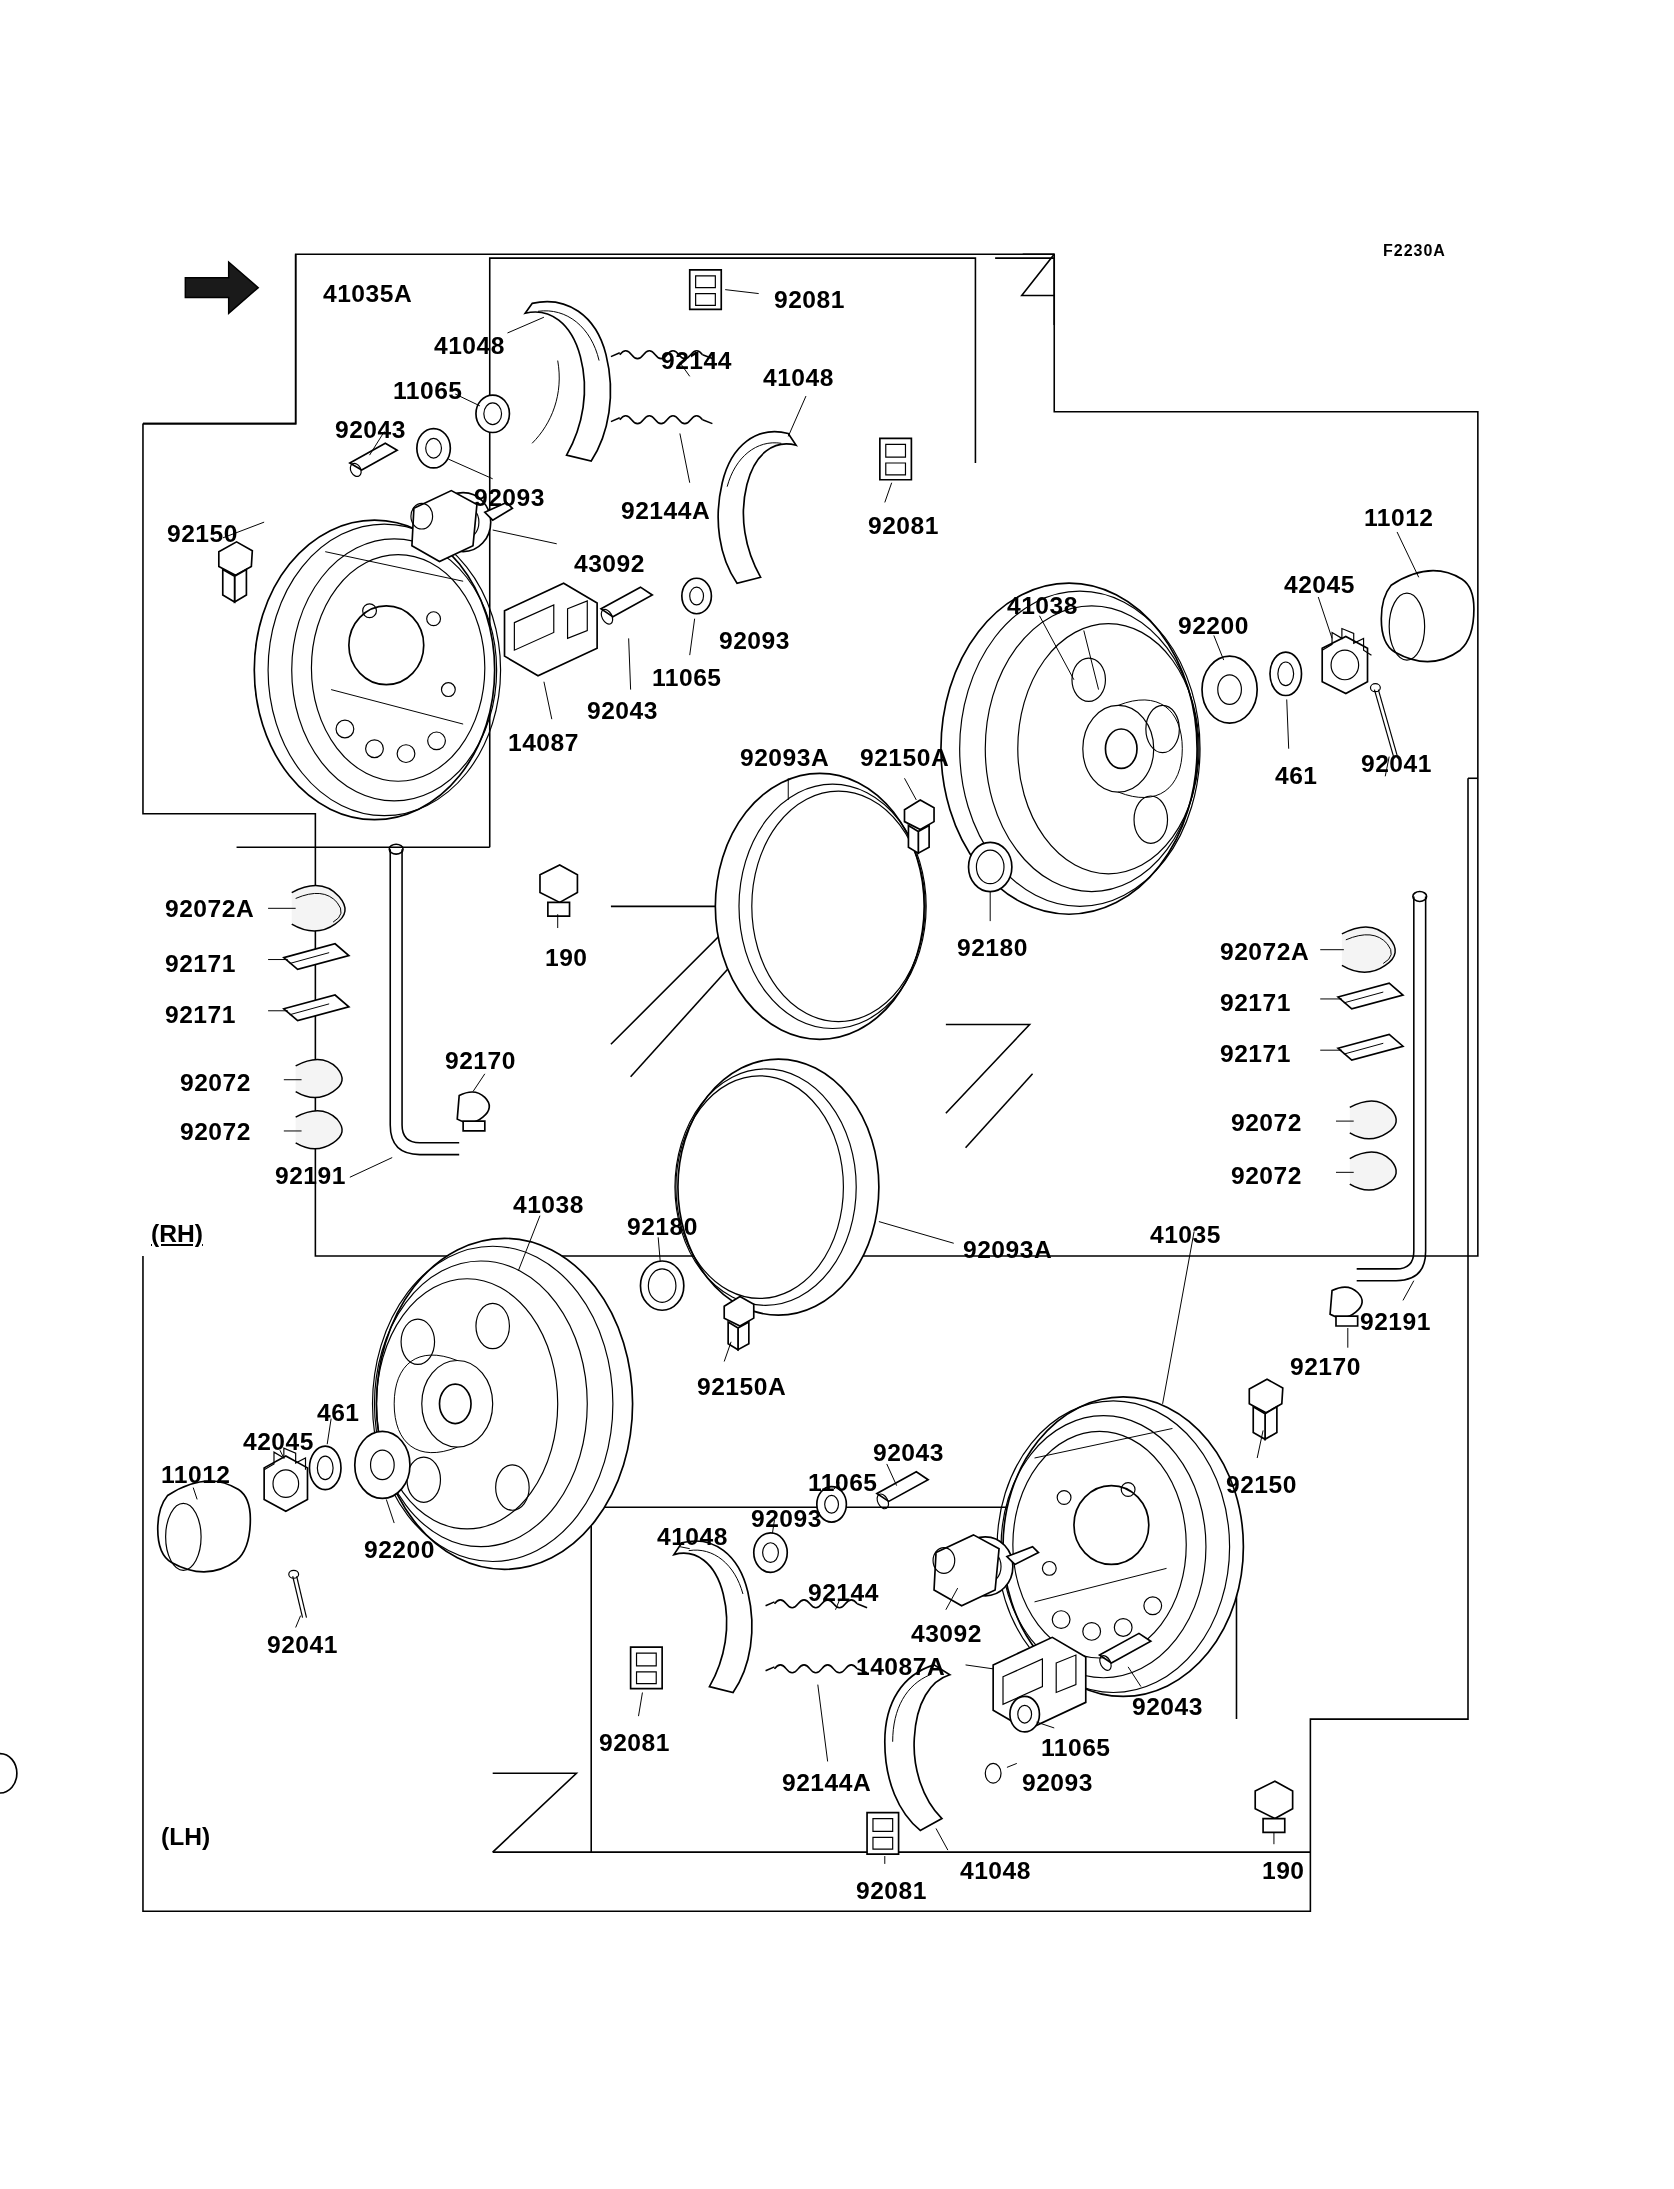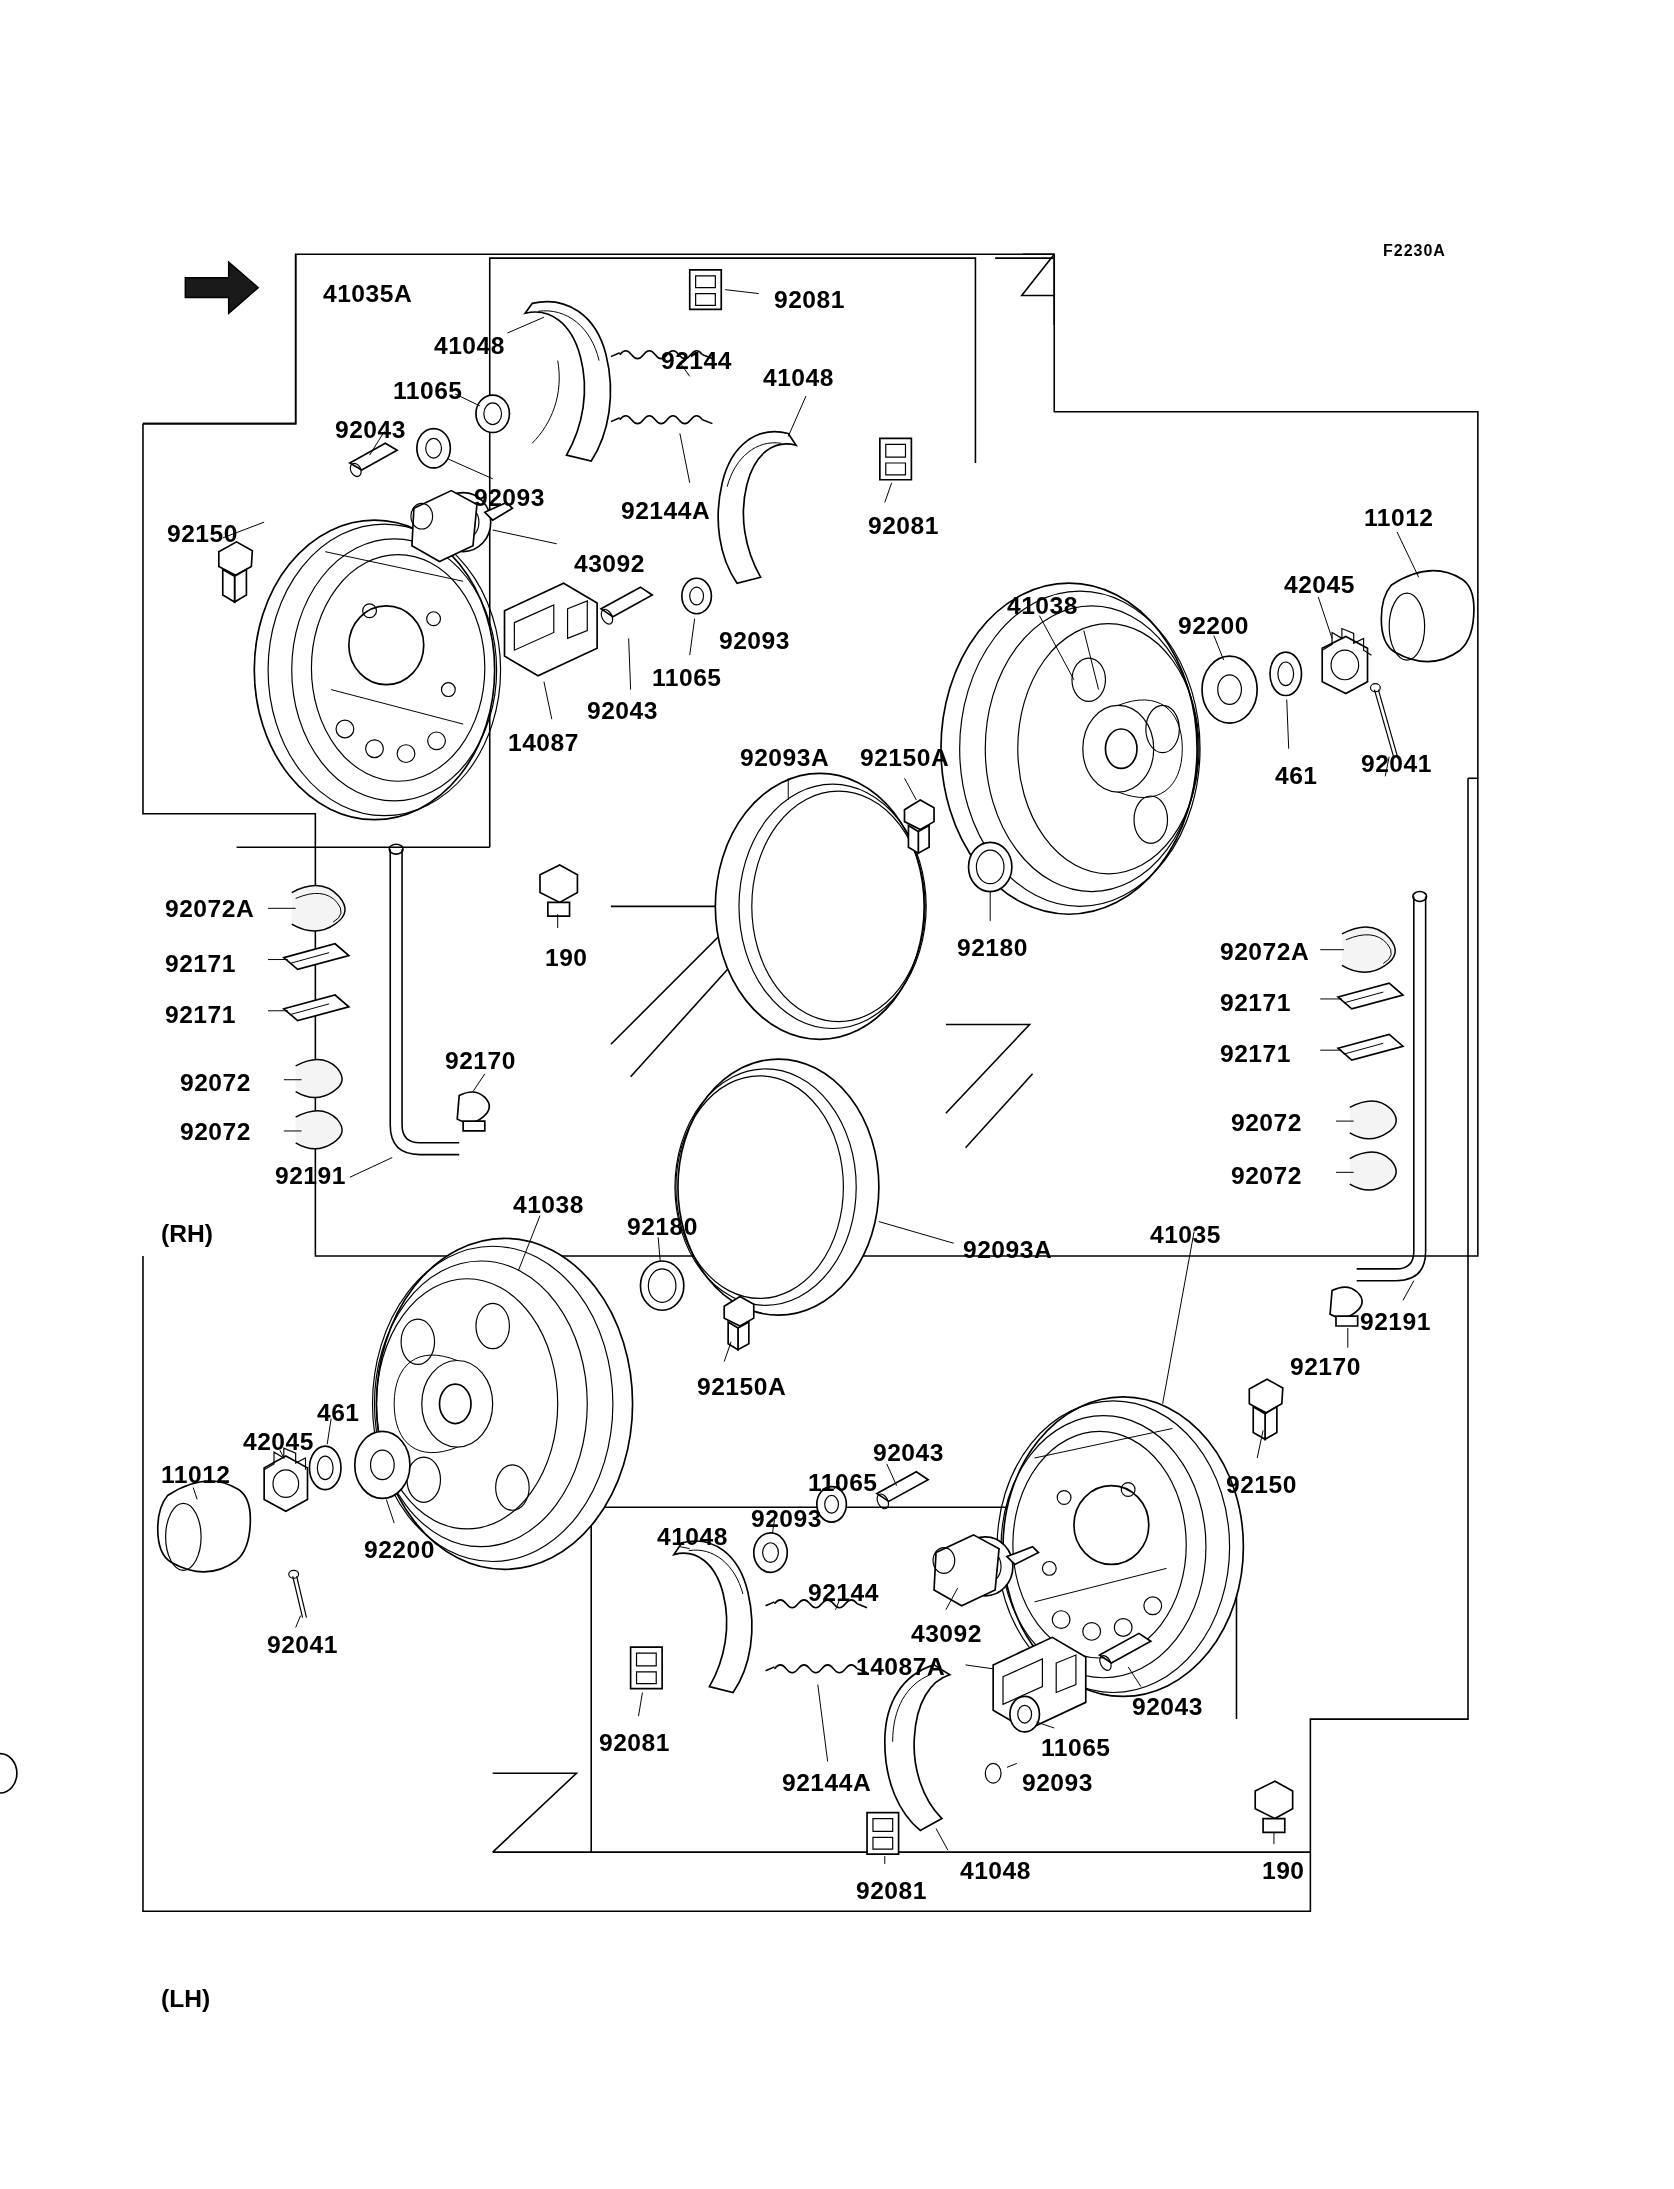--- a/index.html
+++ b/index.html
@@ -524,22 +524,22 @@
     <g>
       <path d="M188,282 l44,0 l0,-16 l30,26 l-30,26 l0,-16 l-44,0 z" fill="#1a1a1a" stroke="#000" stroke-width="1.5"></path>
       <path d="M196,290 l34,0" stroke="#fff" stroke-width="0"></path>
     </g>
   </svg>
 
   <div class="lbl" style="left:193px; top:277px; color:#ffffff; font-size:20.7px; transform:rotate(-90deg); transform-origin:left top; letter-spacing:2px;">FRONT</div>
 
   <div class="code" style="left:1383px; top:242px;">F2230A</div>
 
-  <div class="side" style="left:161px; top:1220px;">(RH)</div>
-  <div class="side" style="left:161px; top:1985px;">(LH)</div>
+  <div class="side" style="left:151px; top:1220px;text-decoration:underline;">(RH)</div>
+  <div class="side" style="left:161px; top:1823px;">(LH)</div>
 
   <div id="labels-layer">
       <div class="lbl" style="left: 323px; top: 280px;">41035A</div>
       <div class="lbl" style="left: 774px; top: 286px;">92081</div>
       <div class="lbl" style="left: 434px; top: 332px;">41048</div>
       <div class="lbl" style="left: 661px; top: 347px;">92144</div>
       <div class="lbl" style="left: 763px; top: 364px;">41048</div>
       <div class="lbl" style="left: 393px; top: 377px;">11065</div>
       <div class="lbl" style="left: 335px; top: 416px;">92043</div>
       <div class="lbl" style="left: 474px; top: 484px;">92093</div>

